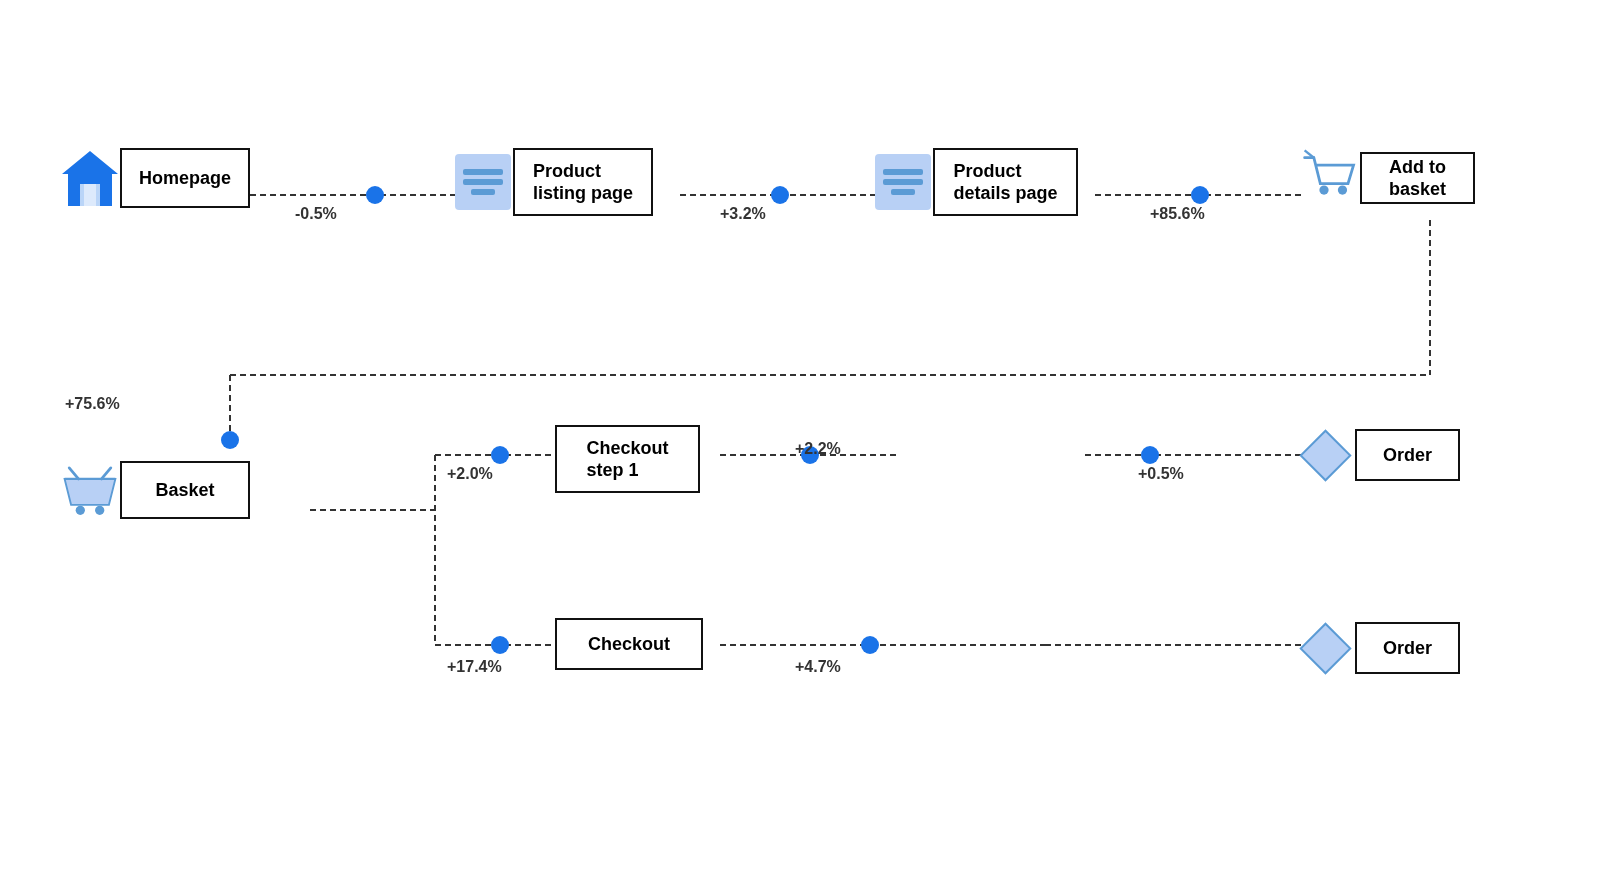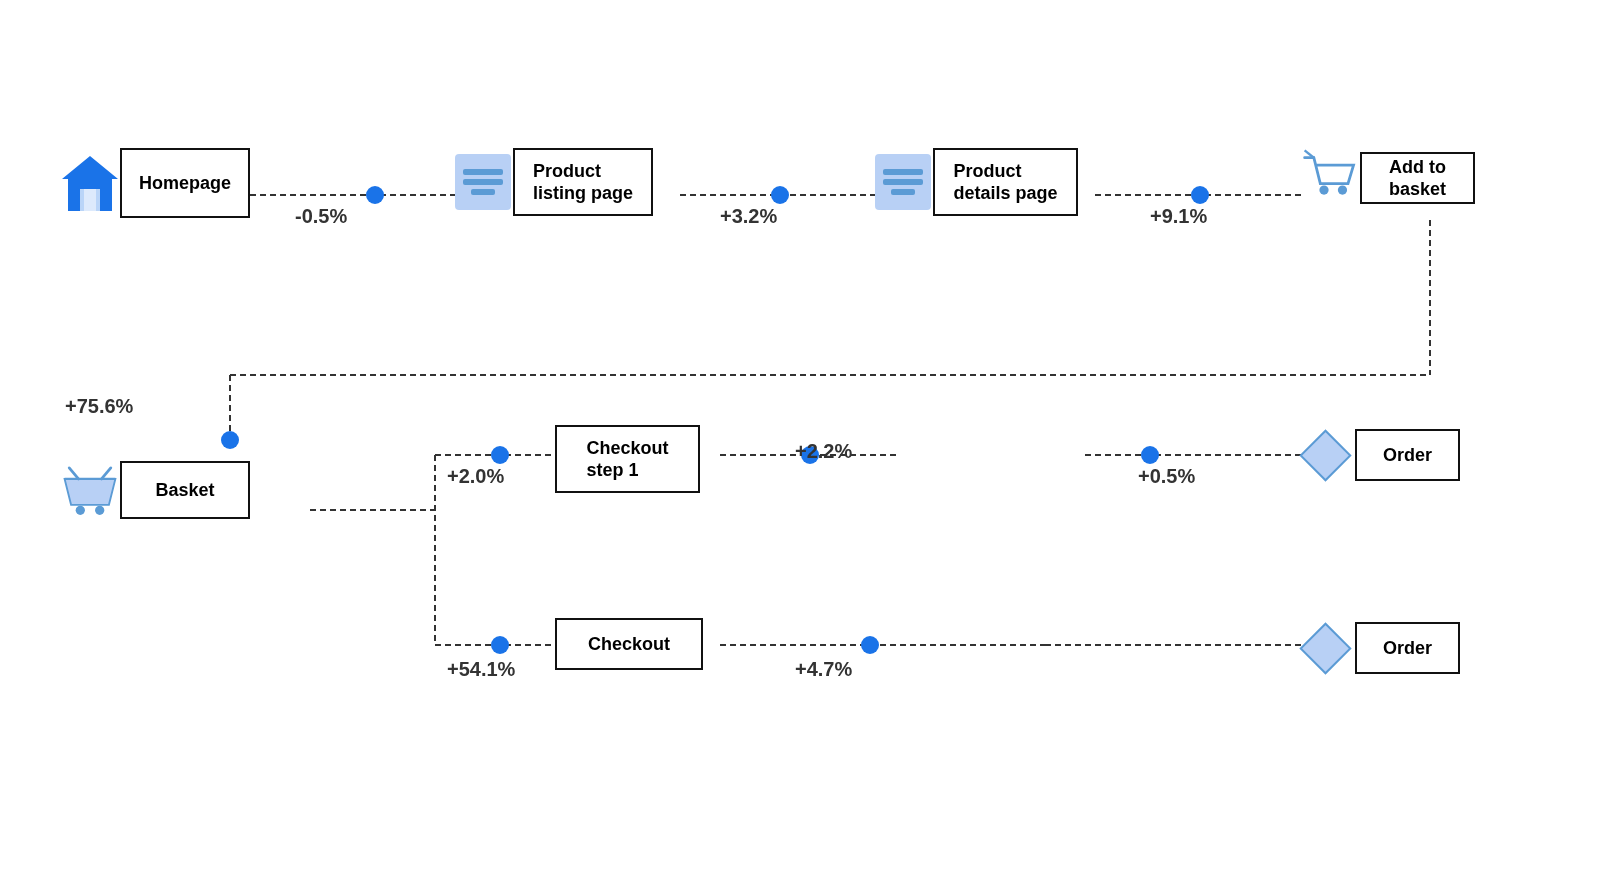--- a/index.html
+++ b/index.html
@@ -80,21 +80,21 @@
     }
     .icon-list-line-short {
       width: 60%;
       height: 5px;
       background: #5b9bd5;
       border-radius: 2px;
     }
 
     .edge-label {
       position: absolute;
-      font-size: 20px;
+      font-size: 16px;
       font-weight: 600;
       color: #333;
       z-index: 6;
     }
   </style>
 </head>
 <body>
 
 <div class="diagram-container">
 
@@ -138,38 +138,38 @@
 
     <circle cx="1150" cy="455" r="9" fill="#1a73e8"></circle>
 
     <circle cx="500" cy="645" r="9" fill="#1a73e8"></circle>
 
     <circle cx="870" cy="645" r="9" fill="#1a73e8"></circle>
   </svg>
 
   <div class="edge-label" style="left:295px; top:205px;">-0.5%</div>
   <div class="edge-label" style="left:720px; top:205px;">+3.2%</div>
-  <div class="edge-label" style="left:1150px; top:205px;">+9.1%</div>
+  <div class="edge-label" style="left:1150px; top:205px;">+85.6%</div>
   <div class="edge-label" style="left:65px; top:395px;">+75.6%</div>
   <div class="edge-label" style="left:447px; top:465px;">+2.0%</div>
   <div class="edge-label" style="left:795px; top:440px;">+2.2%</div>
   <div class="edge-label" style="left:1138px; top:465px;">+0.5%</div>
-  <div class="edge-label" style="left:447px; top:658px;">+54.1%</div>
+  <div class="edge-label" style="left:447px; top:658px;">+17.4%</div>
   <div class="edge-label" style="left:795px; top:658px;">+4.7%</div>
 
   <div class="node" style="left:60px; top:148px;">
 
     <div class="node-icon">
       <svg width="60" height="65" viewBox="0 0 60 65">
         <polygon points="30,5 58,28 52,28 52,60 8,60 8,28 2,28" fill="#1a73e8"></polygon>
         <rect x="20" y="38" width="20" height="22" fill="#fff" opacity="0.7"></rect>
         <rect x="24" y="38" width="12" height="22" fill="#fff" opacity="0.5"></rect>
       </svg>
     </div>
-    <div class="node-box" style="min-width:130px; height:70px;">
+    <div class="node-box" style="min-width:130px; height:60px;">
       <span>Homepage</span>
     </div>
   </div>
 
   <div class="node" style="left:453px; top:148px;">
     <div class="node-icon">
       <div class="icon-list">
         <div class="icon-list-line" style="width:100%;height:6px;"></div>
         <div class="icon-list-line" style="width:100%;height:6px;"></div>
         <div class="icon-list-line-short" style="width:60%;height:6px;"></div>

